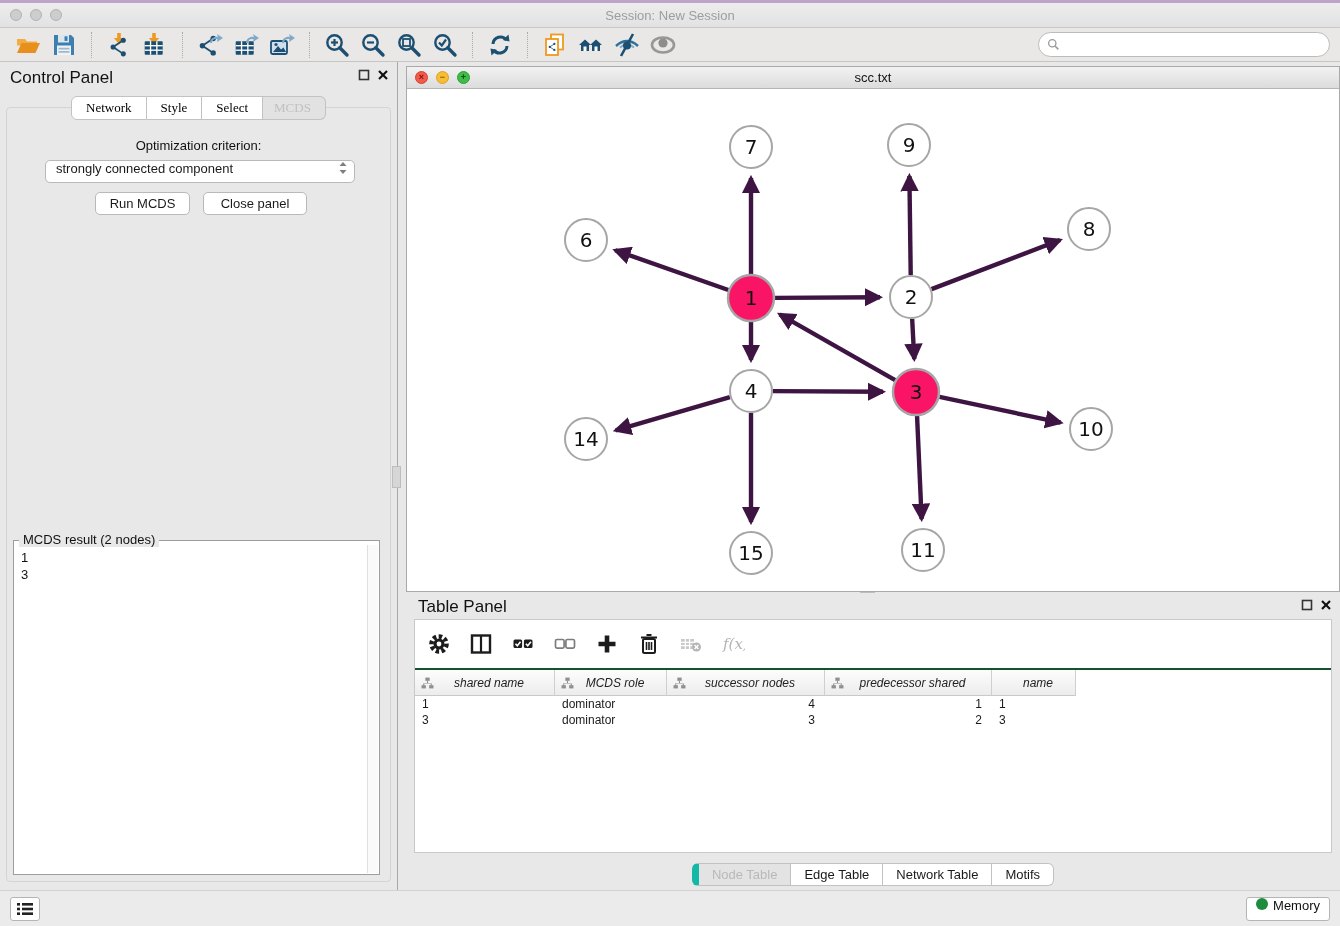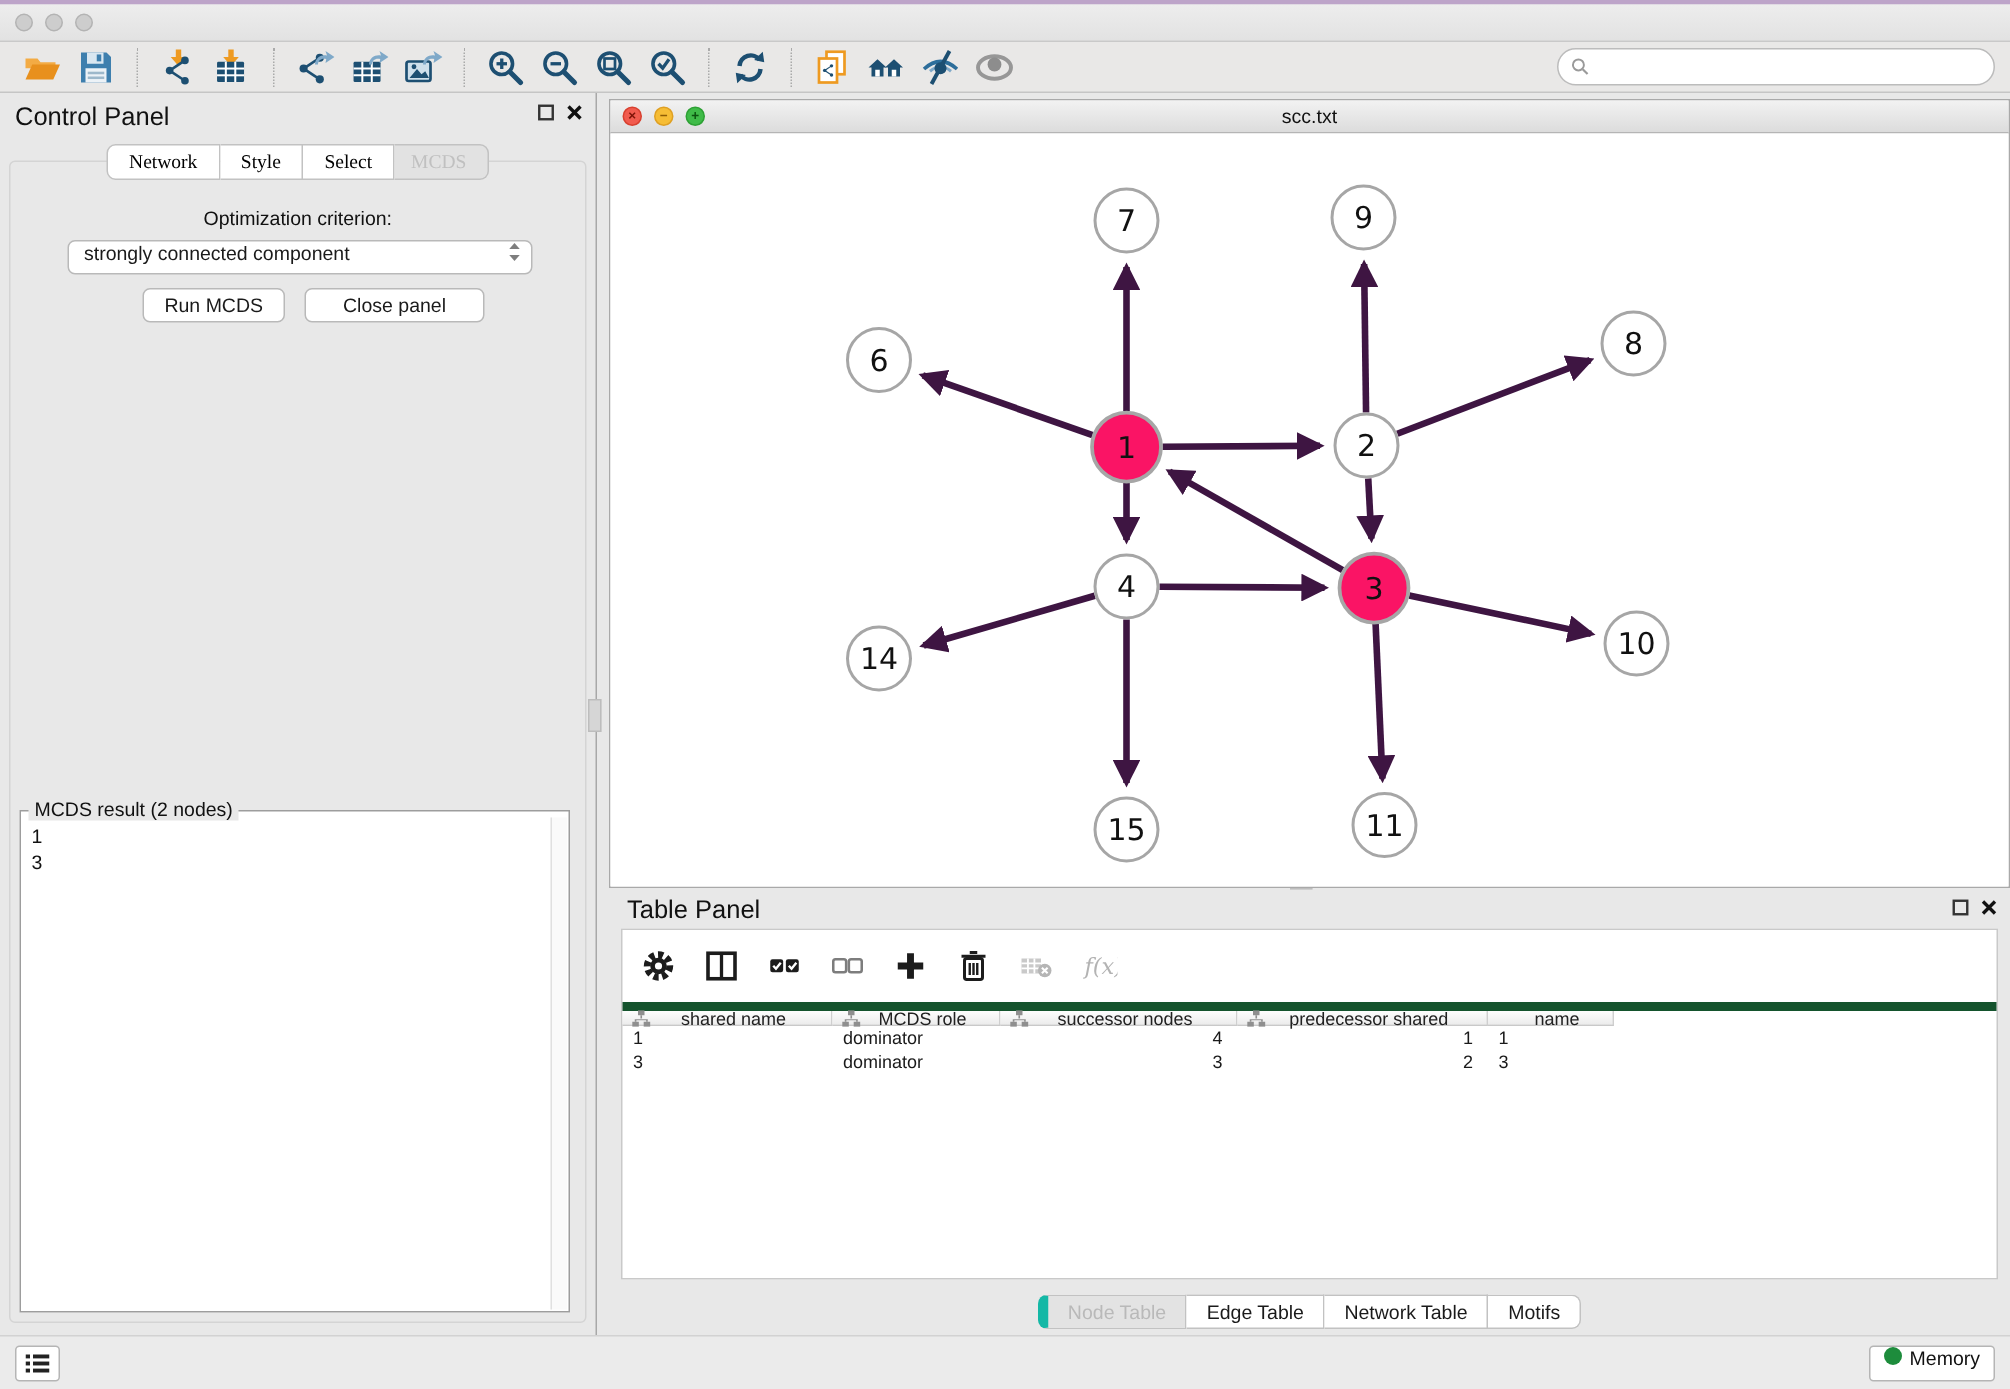--- a/index.html
+++ b/index.html
@@ -71,21 +71,21 @@
   .net-title { position:absolute; left:0; right:0; text-align:center; font-size:13px; color:#111; pointer-events:none; }
   .net-canvas { position:relative; width:100%; height:502px; background:#fff; }
 
   
   .table-panel { position:absolute; left:406px; top:595px; width:934px; height:291px; background:#e8e8e8; }
   .tp-header { position:absolute; left:0; right:0; top:0; height:24px; display:flex; align-items:center; }
   .tp-box { position:absolute; left:8px; right:8px; top:24px; height:234px; background:#fff; border:1px solid #c9c9c9; }
   .tp-toolbar { height:48px; display:flex; align-items:center; padding-left:10px; gap:14px; }
   .tp-icon { width:28px; height:28px; display:flex; align-items:center; justify-content:center; cursor:default; }
   .tp-icon svg { width:24px; height:24px; }
-  .t-header { display:flex; height:16px; border-top:6px solid #14532d; }
+  .t-header { display:flex; height:28px; border-top:2px solid #14532d;font-style:italic; }
   .th { display:flex; align-items:center; background:linear-gradient(#fdfdfd,#ececec);
         border-right:1px solid #cfcfcf; border-bottom:1px solid #c9c9c9; font-size:12px; color:#222; position:relative; }
   .th .tree { margin-left:6px; width:13px; height:12px; flex:none; }
   .th .th-label { flex:1; text-align:center; padding-right:10px; }
   .t-row { display:flex; height:16px; font-size:12px; align-items:center; }
   .td { overflow:hidden; white-space:nowrap; }
   .td.left { text-align:left; padding-left:7px; }
   .td.right { text-align:right; padding-right:10px; }
 
   .bottom-tabs { position:absolute; left:0; right:0; top:268px; display:flex; justify-content:center; }
@@ -109,20 +109,21 @@
 <div id="root">
 
   <div class="top-strip"></div>
 
   <div class="titlebar">
     <div class="traffic">
       <span class="tl"></span>
       <span class="tl"></span>
       <span class="tl"></span>
     </div>
+    <div class="win-title">Session: New Session</div>
   </div>
 
   <div class="toolbar">
     <div id="main-toolbar-icons" style="display:flex;align-items:center;">
         <span class="tb-btn">
           <svg viewBox="0 0 26 26">
             <path d="M2 7 h8 l2 2.5 h10 v4 H2 z" fill="#f3ab44"></path>
             <path d="M2 21 L6.5 11 H25 L20.5 21 Z" fill="#e8901d"></path>
           </svg>
         </span>
@@ -301,21 +302,21 @@
     <div class="cp-body">
       <div class="opt-label">Optimization criterion:</div>
       <div class="mac-select">
         <span class="sel-txt">strongly connected component</span>
         <svg viewBox="0 0 10 14">
           <path d="M5 1 L8.5 5 H1.5 Z" fill="#7e7e7e"></path>
           <path d="M5 13 L1.5 9 H8.5 Z" fill="#7e7e7e"></path>
         </svg>
       </div>
       <div class="mac-btn" style="left:88px; top:84px; width:95px;">Run MCDS</div>
-      <div class="mac-btn" style="left:196px; top:84px; width:120px;">Close panel</div>
+      <div class="mac-btn" style="left:196px; top:84px; width:104px;">Close panel</div>
 
       <div class="fieldset">
         <legend>MCDS result (2 nodes)</legend>
         <div class="mcds-lines" id="mcds-lines">1
 3</div>
         <div class="vscroll"></div>
       </div>
     </div>
   </div>
 

